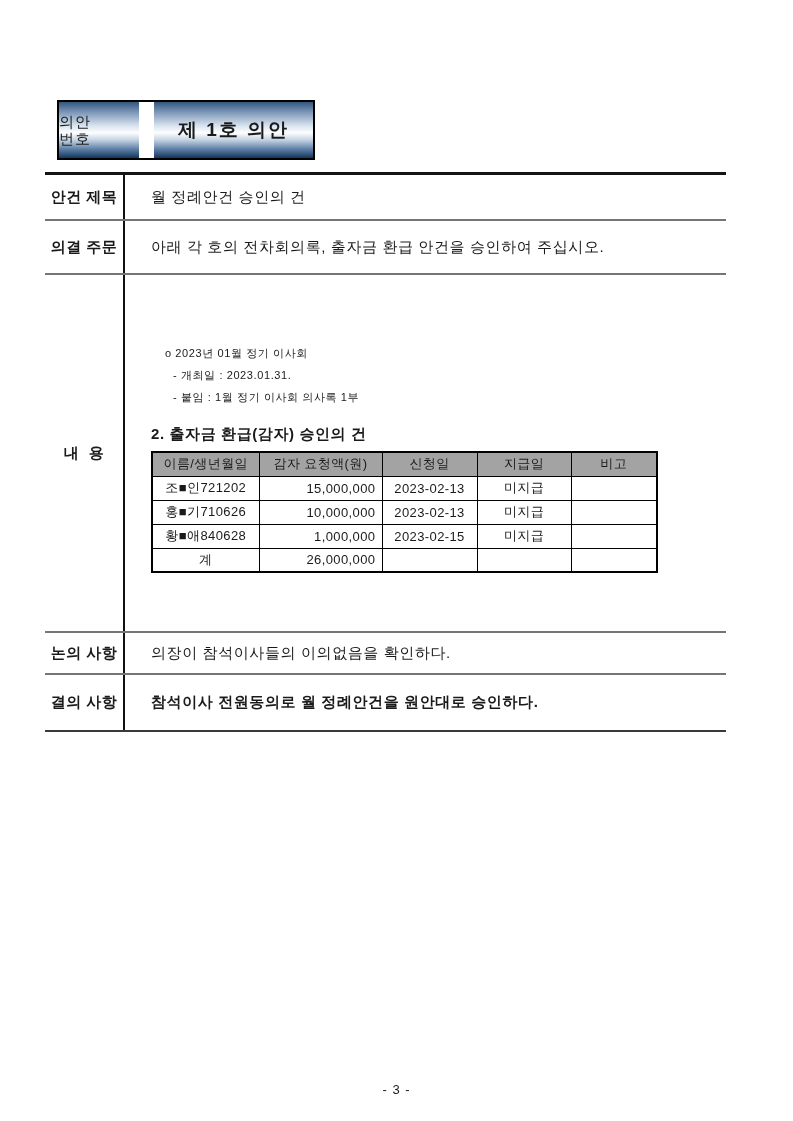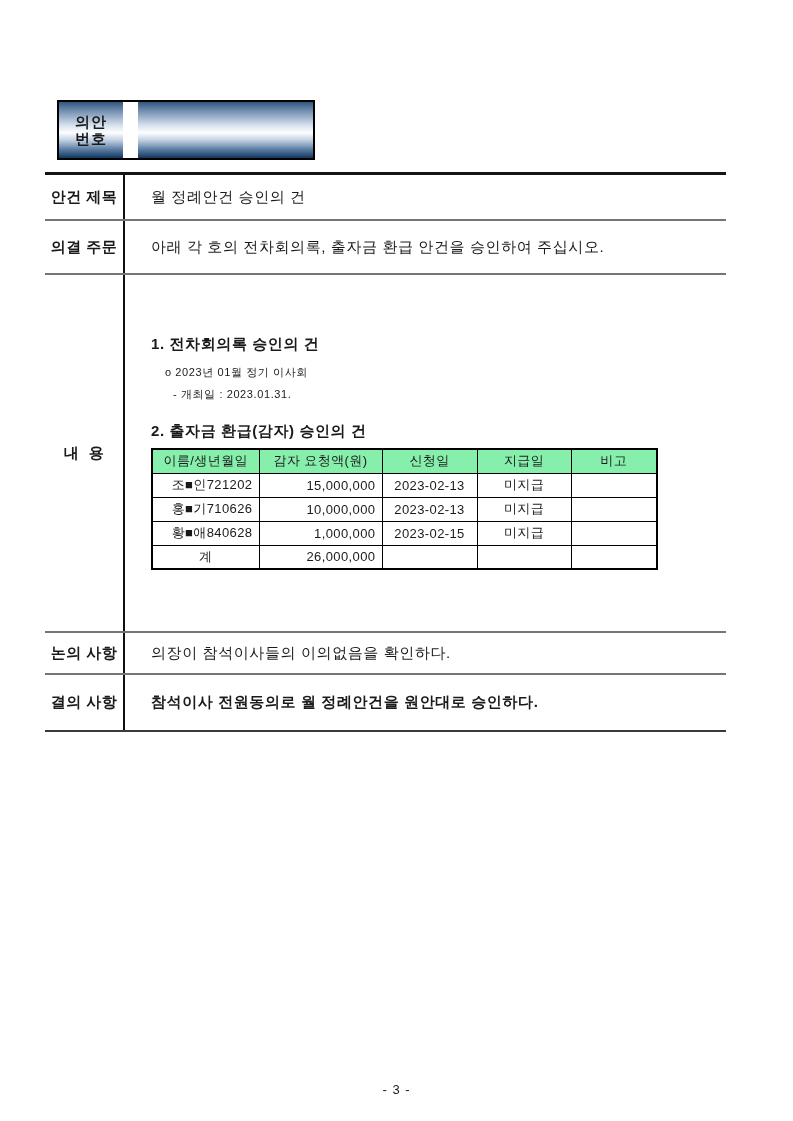--- a/index.html
+++ b/index.html
@@ -21,24 +21,24 @@
     position: absolute;
     left: 57px; top: 100px;
     width: 258px; height: 60px;
     border: 2px solid #000000;
     display: flex;
     background: linear-gradient(180deg,
       #31577f 0%, #7b96b6 18%, #d7e2ee 42%, #fdfeff 55%,
       #c2d1e2 68%, #5f80a6 84%, #12375f 100%);
   }
   .hb-left {
-    width: 64px; height: 100%;
+    width: 80px; height: 100%;
     display: flex; flex-direction: column;
-    align-items: center; justify-content: center;
-    font-size: 15px; font-weight: bold; line-height: 1.15;
+    justify-content: center;
+    font-size: 15px; font-weight: normal; line-height: 1.15;
     letter-spacing: 1px;
   }
   .hb-stripe {
     width: 15px; height: 100%;
     background: #ffffff;
   }
   .hb-right {
     flex: 1; height: 100%;
     display: flex; align-items: center; justify-content: center;
     font-size: 19px; font-weight: bold; letter-spacing: 2px;
@@ -97,30 +97,30 @@
   }
   table.refund th, table.refund td {
     border: 1px solid #000000;
     height: 24px;
     padding: 0 6px;
     letter-spacing: 0.4px;
     overflow: hidden;
     white-space: nowrap;
   }
   table.refund th {
-    background: #86efac;
+    background: #a3a3a3;
     font-weight: normal;
     text-align: center;
   }
   .col-name  { width: 107px; }
   .col-amt   { width: 123px; }
   .col-date  { width: 95px;  }
   .col-pay   { width: 94px;  }
   .col-note  { width: 86px;  }
-  td.al { text-align: right; }
+  td.al { text-align: center; }
   td.ar { text-align: right; padding-right: 9px; }
   td.ac { text-align: center; }
 
   
   .page-number {
     position: absolute;
     left: 0; top: 1082px;
     width: 100%;
     text-align: center;
     font-size: 13px;
@@ -131,41 +131,42 @@
 <body>
 
 <div class="page">
 
   <div class="header-box">
     <div class="hb-left">
       <div>의안</div>
       <div>번호</div>
     </div>
     <div class="hb-stripe"></div>
+    <div class="hb-right">제 1호 의안</div>
   </div>
 
   <div class="main-table">
 
     <div class="trow" style="height:46px">
       <div class="lcell">안건 제목</div>
       <div class="ccell">월 정례안건 승인의 건</div>
     </div>
 
     <div class="trow" style="height:54px">
       <div class="lcell">의결 주문</div>
       <div class="ccell">아래 각 호의 전차회의록, 출자금 환급 안건을 승인하여 주십시오.</div>
     </div>
 
     <div class="trow" style="height:358px">
       <div class="lcell">내  용</div>
       <div class="ccell content-area">
-        <div class="sec-title">1. 전차회의록 승인의 건</div>
         <div class="sub-lines">
           <div class="sub-line indent1">o 2023년 01월 정기 이사회</div>
           <div class="sub-line indent2">- 개최일 : 2023.01.31.</div>
+          <div class="sub-line indent2">- 붙임 : 1월 정기 이사회 의사록 1부</div>
         </div>
         <div class="sec-title sec2">2. 출자금 환급(감자) 승인의 건</div>
 
         <table class="refund">
           <thead>
             <tr>
               <th class="col-name">이름/생년월일</th>
               <th class="col-amt">감자 요청액(원)</th>
               <th class="col-date">신청일</th>
               <th class="col-pay">지급일</th>

